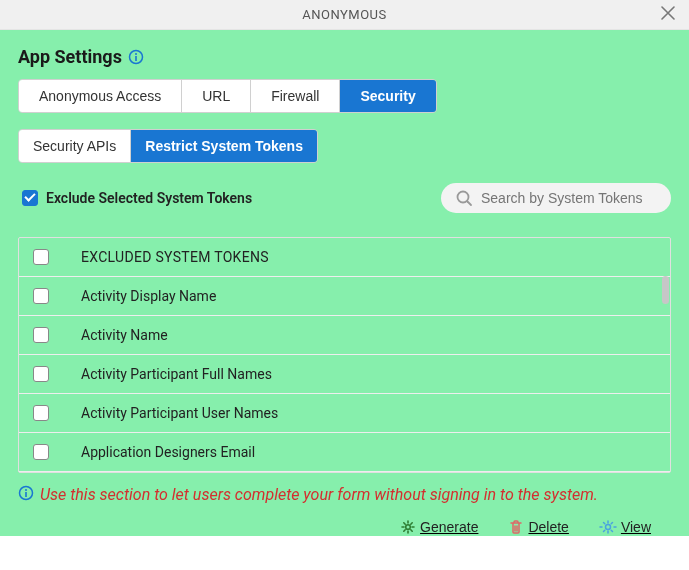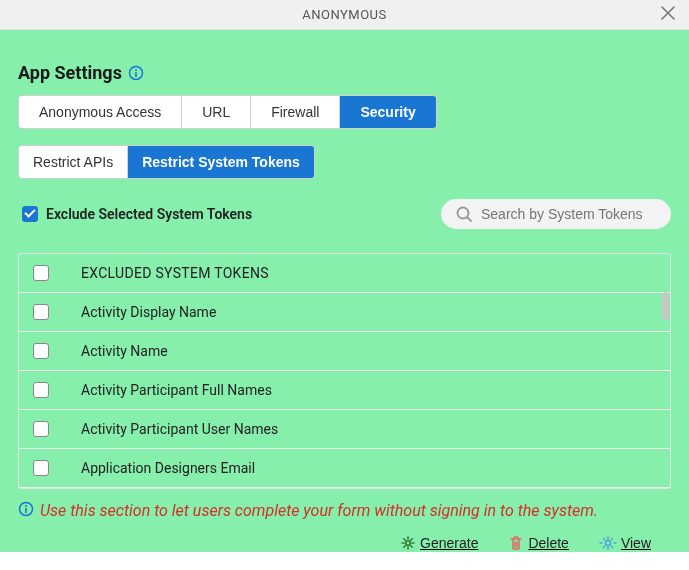--- a/index.html
+++ b/index.html
@@ -36,21 +36,21 @@
     right: 8px;
     top: 4px;
     font-size: 18px;
     color: #777;
     cursor: pointer;
     background: none;
     border: none;
     padding: 0 6px;
   }
   .content {
-    padding: 32px 18px 0 18px;
+    padding: 16px 18px 0 18px;
   }
   .section-title-row {
     display: flex;
     align-items: center;
     margin-bottom: 12px;
   }
   .section-title {
     font-size: 18px;
     font-weight: 700;
     color: #1a1a1a;
@@ -260,21 +260,21 @@
     </div>
 
     <div class="tabs">
       <button class="tab">Anonymous Access</button>
       <button class="tab">URL</button>
       <button class="tab">Firewall</button>
       <button class="tab active">Security</button>
     </div>
 
     <div class="subtabs">
-      <button class="subtab">Restrict APIs</button>
+      <button class="subtab">Security APIs</button>
       <button class="subtab active">Restrict System Tokens</button>
     </div>
 
     <div class="filter-row">
       <label class="exclude-label">
         <input type="checkbox" class="chk" checked="" style="">
         <span>Exclude Selected System Tokens</span>
       </label>
       <div class="search-wrap">
         <svg width="18" height="18" viewBox="0 0 18 18">

